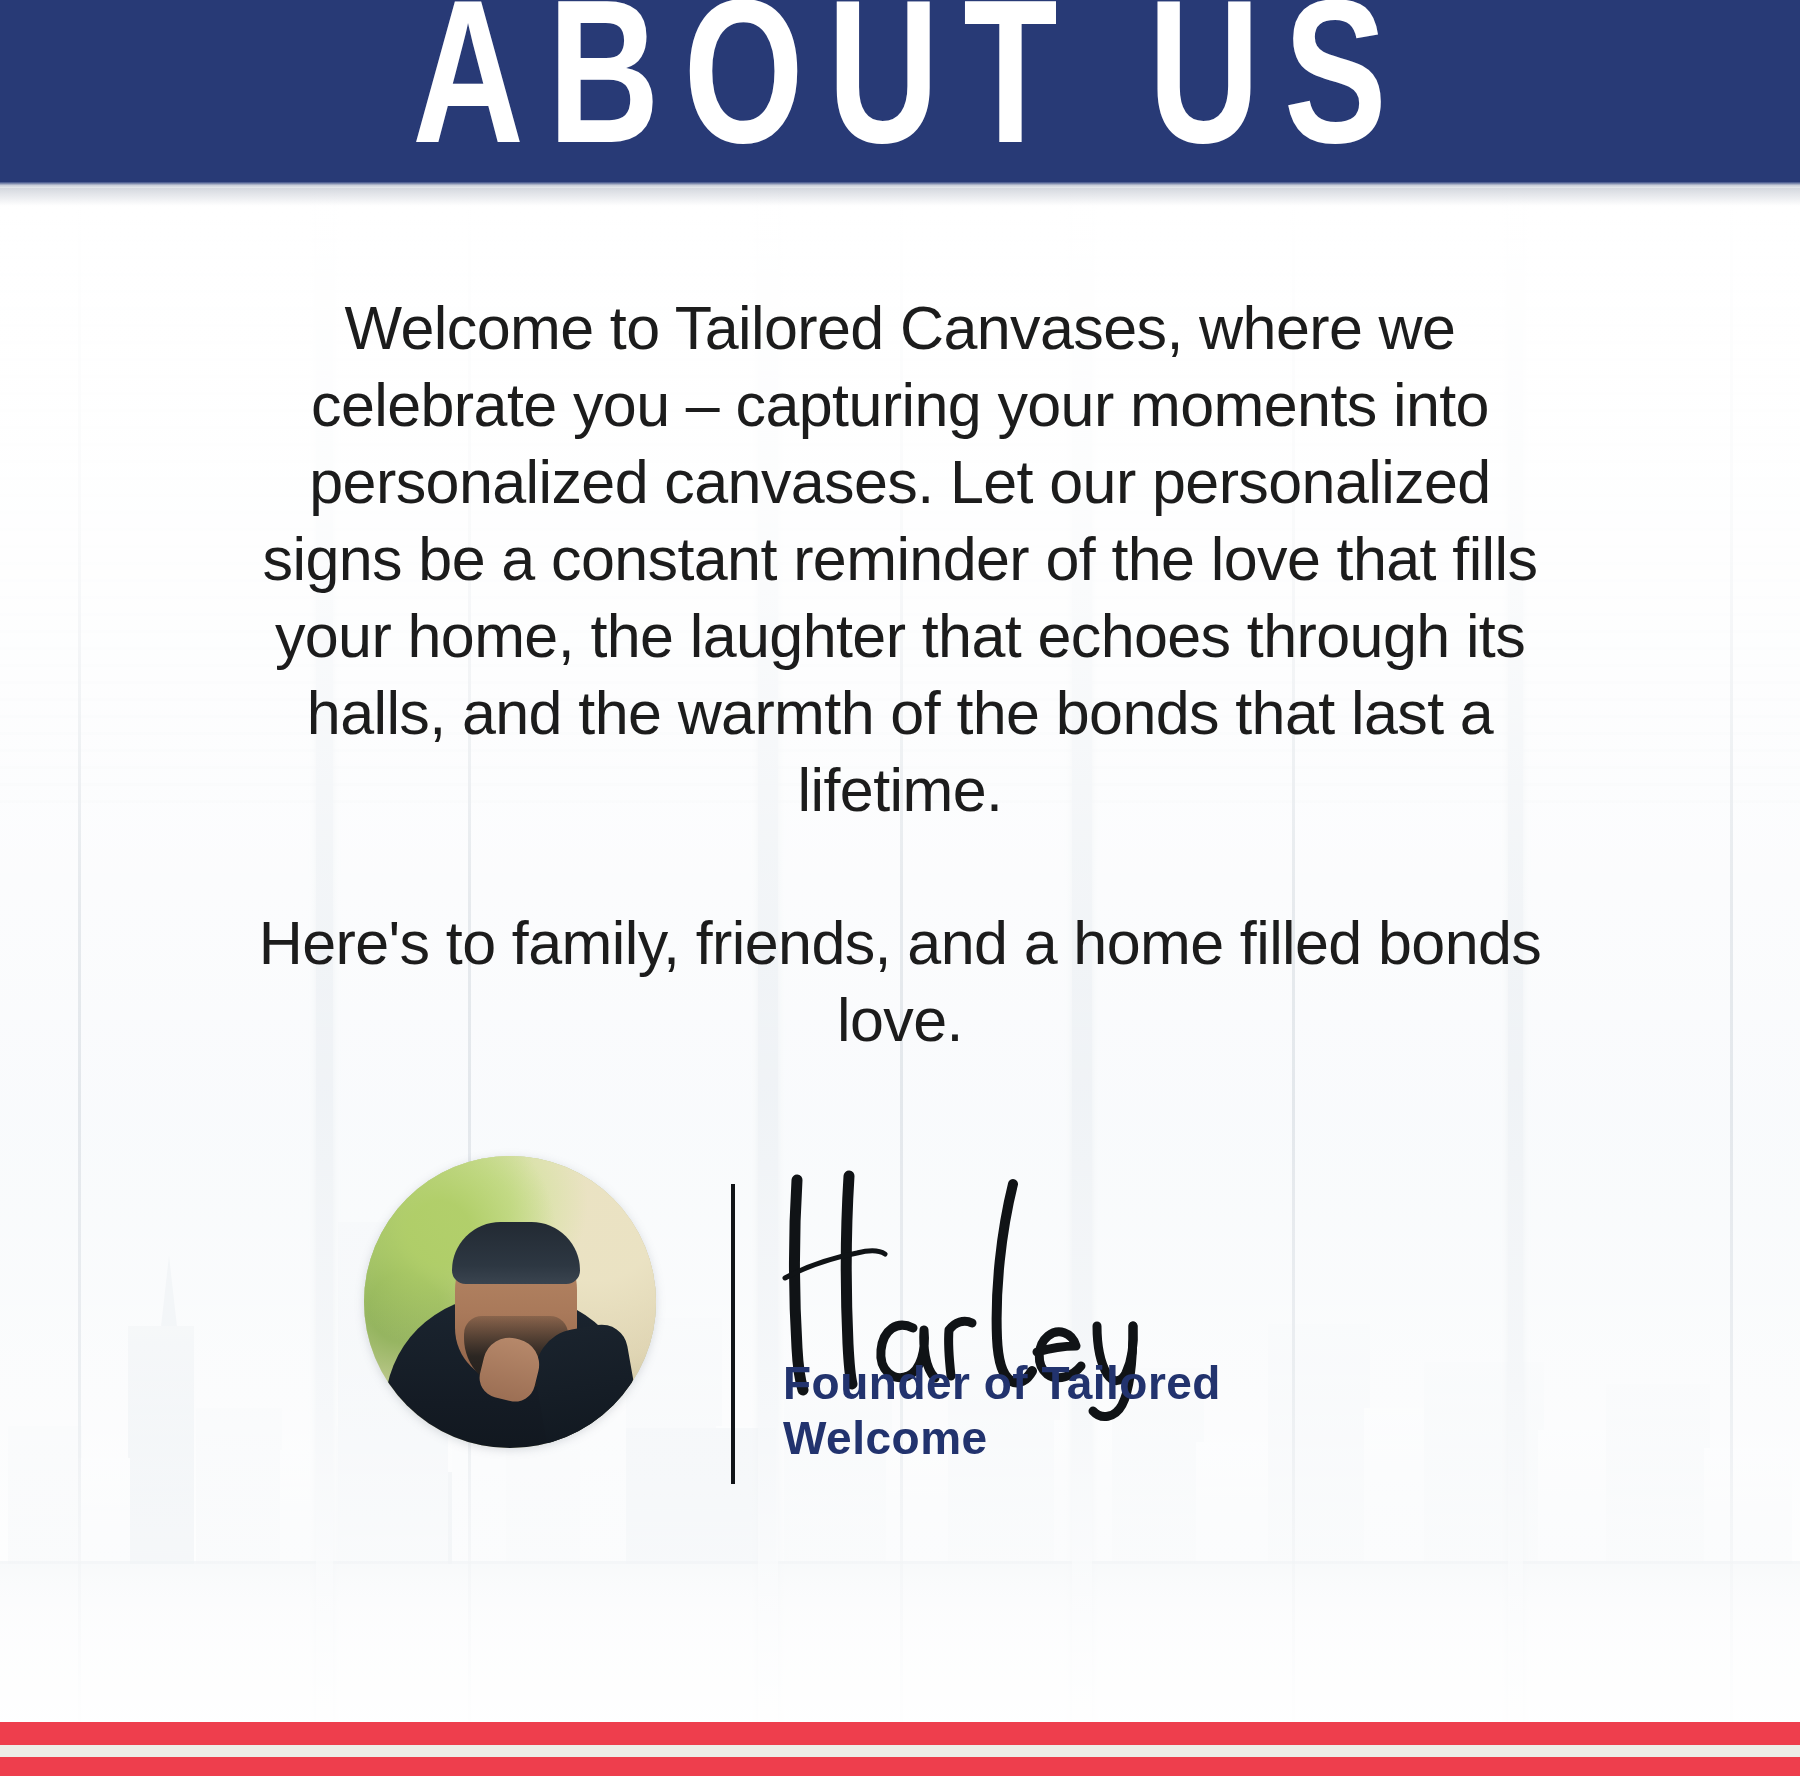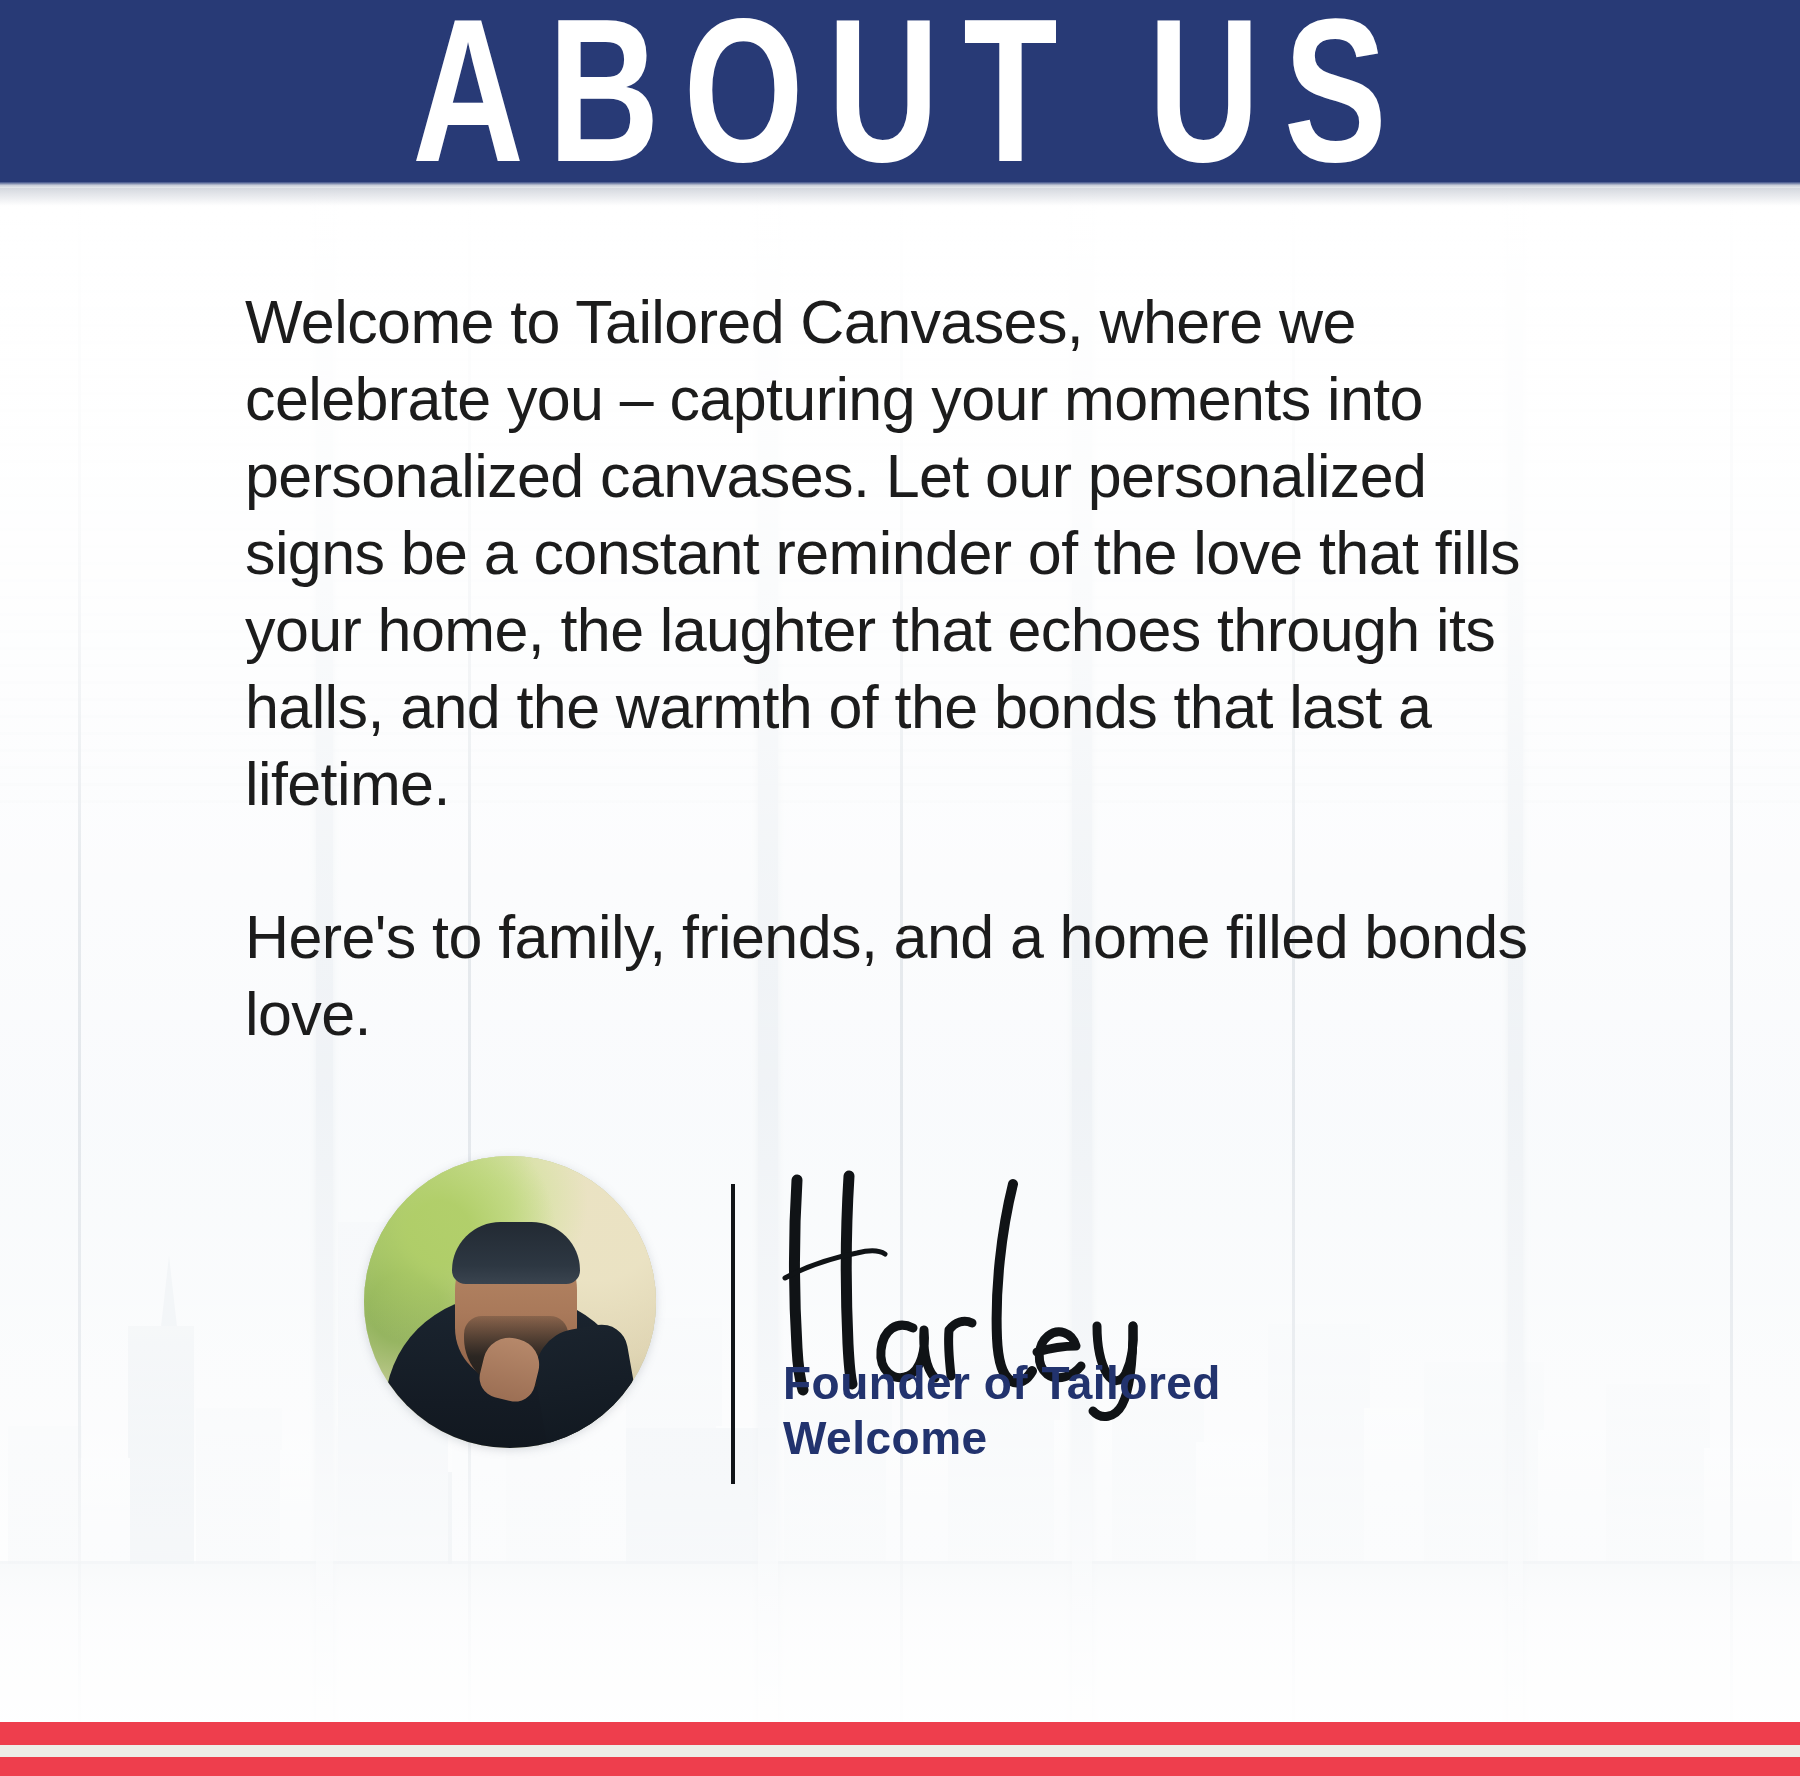--- a/index.html
+++ b/index.html
@@ -120,21 +120,20 @@
       rgba(255,255,255,.95) 100%);
   }
 
   
   .banner {
     position: absolute;
     left: 0; top: 0;
     width: 1800px; height: 182px;
     background: #283A76;
     display: flex;
-    align-items: center;
     justify-content: center;
     z-index: 5;
   }
   .banner-title {
     color: #ffffff;
     font-family: "Liberation Sans", sans-serif;
     font-weight: 700;
     font-size: 168px;
     line-height: .9;
     letter-spacing: 26px;
@@ -156,22 +155,23 @@
     width: 1800px; height: 18px;
     background: linear-gradient(to bottom, rgba(150,158,175,.40), rgba(255,255,255,0));
     z-index: 4;
   }
 
   
   .copy {
     position: absolute;
     left: 50%;
     transform: translateX(-50%);
-    top: 284px;
+    top: 290px;
     width: 1310px;
+    text-align: center;
     z-index: 6;
   }
   .copy p {
     margin: 0;
     color: #1c1c1c;
     font-family: "Liberation Sans", sans-serif;
     font-size: 61px;
     line-height: 77px;
     letter-spacing: -0.6px;
     font-weight: 400;

